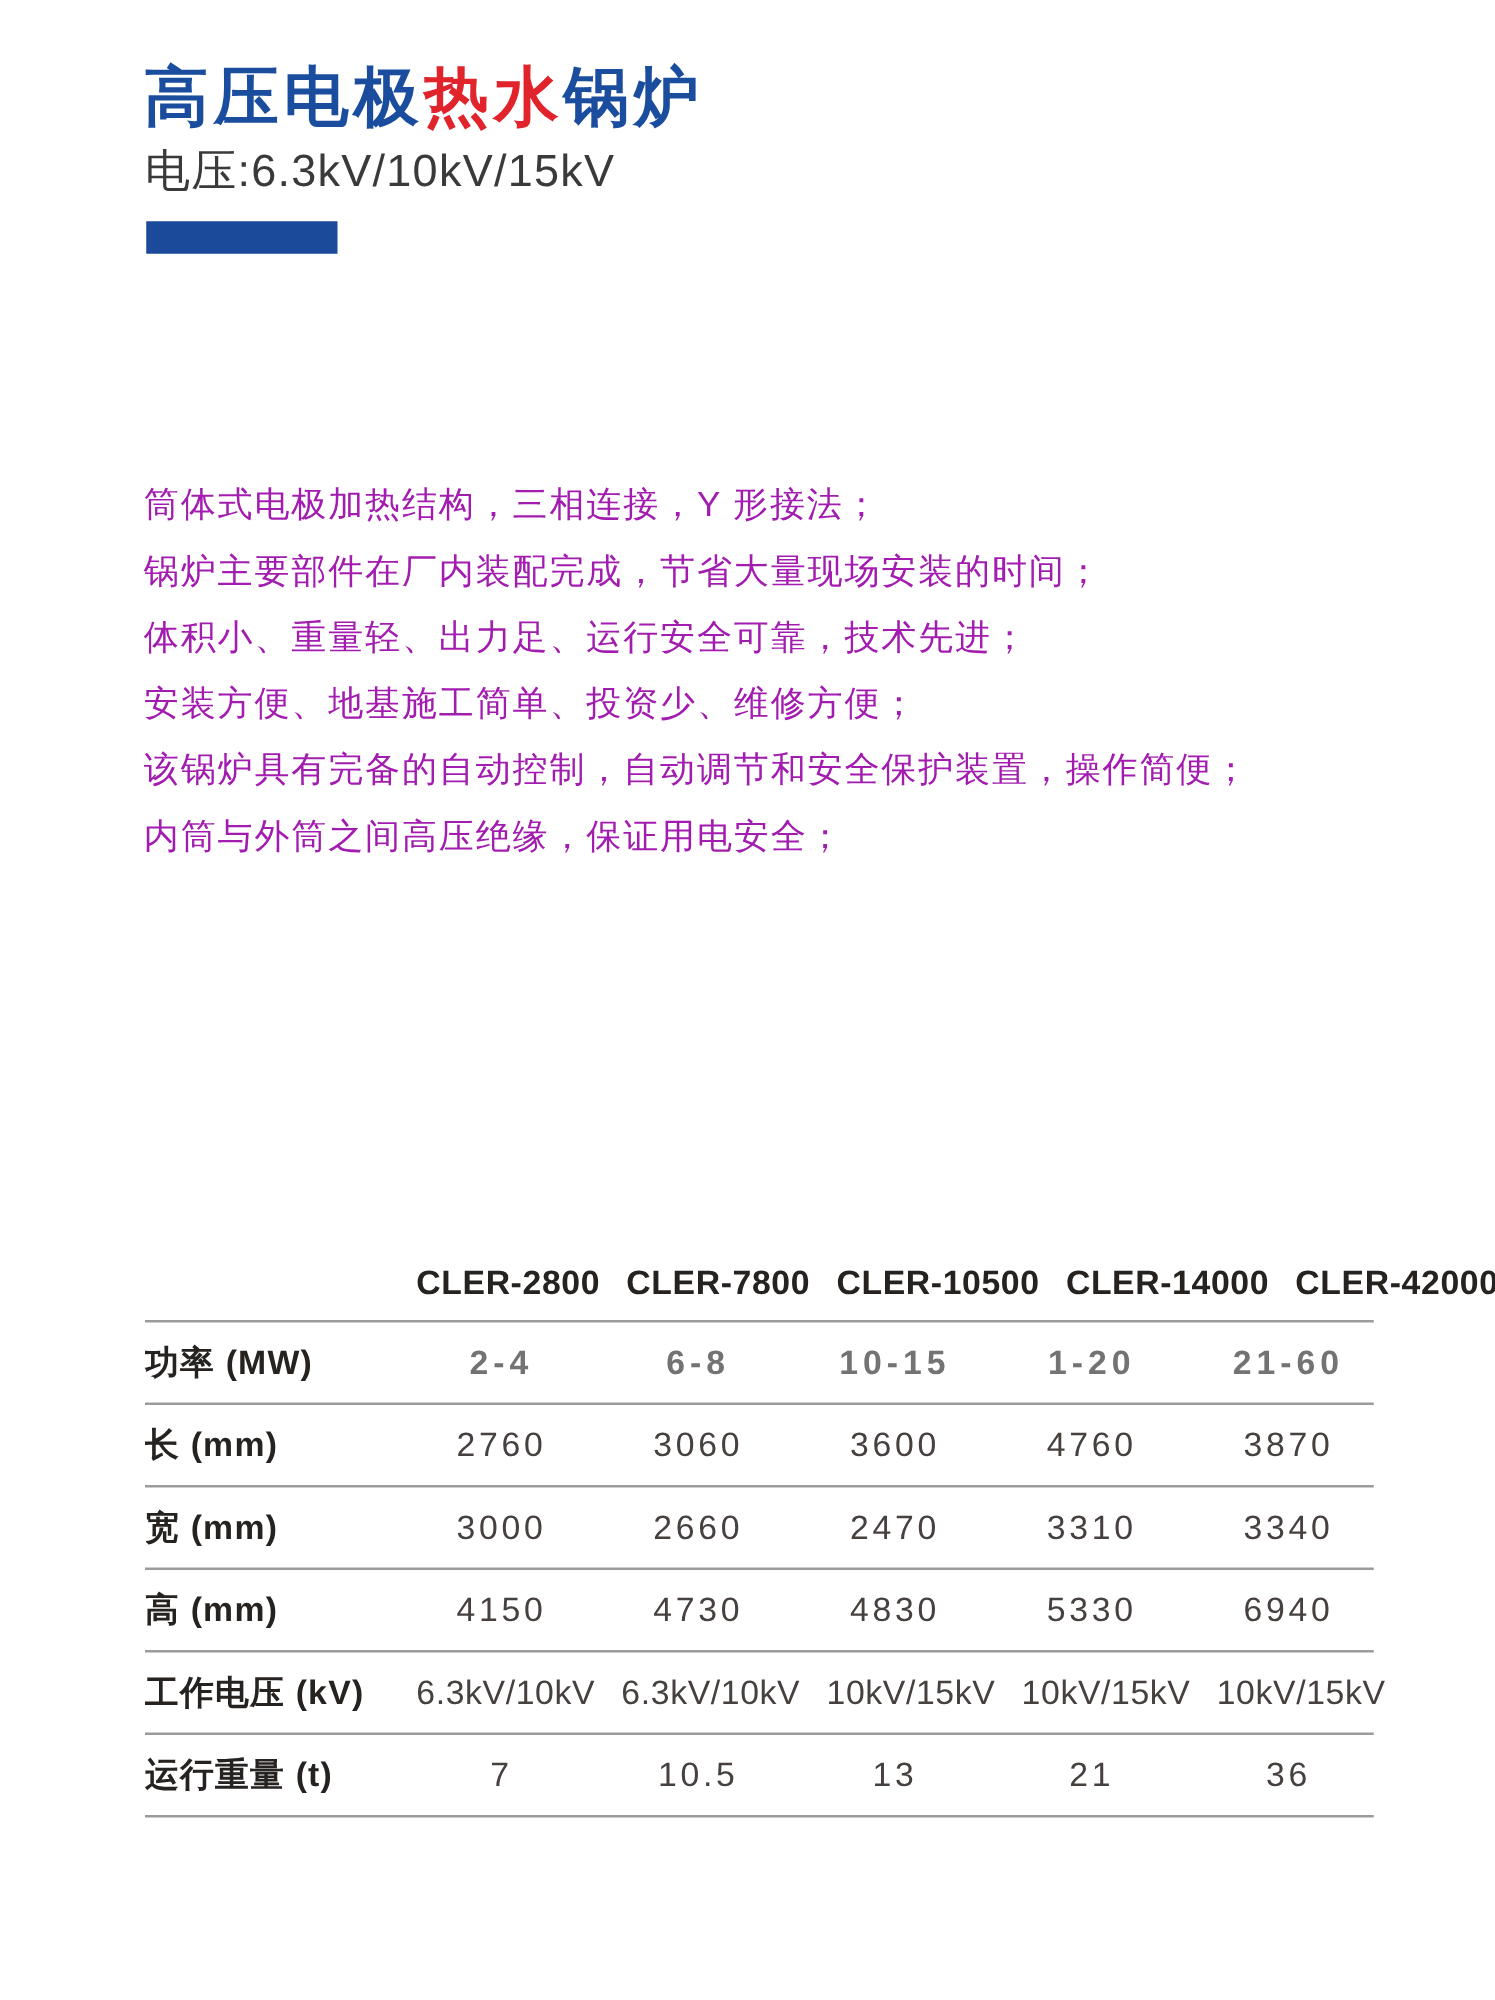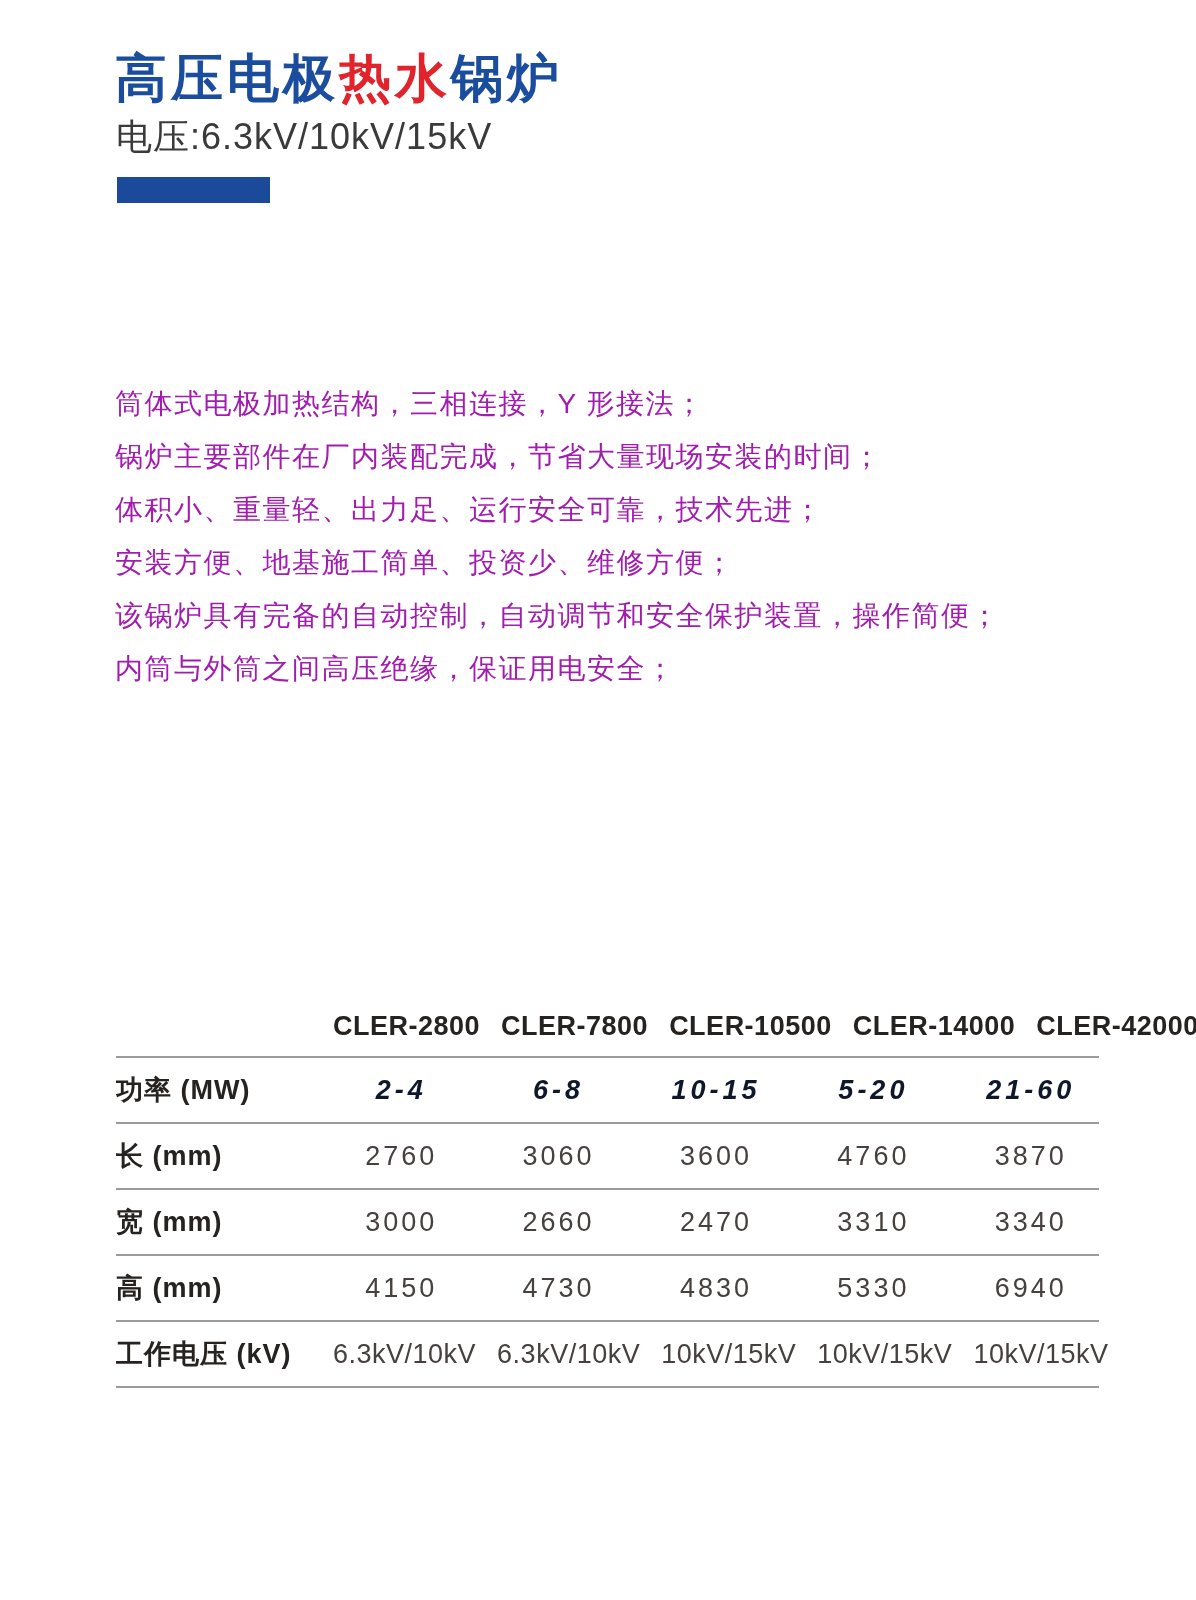--- a/index.html
+++ b/index.html
@@ -24,21 +24,21 @@
   
   .spec-table { position:absolute; left:104px; top:996px; width:983px; }
   .t-row { display:grid; grid-template-columns:196px repeat(5, 1fr); align-items:center;
            border-bottom:2px solid #9b9b9b; height:66px;gap:21px; }
   .t-row.t-head { height:62px; align-items:end; padding-bottom:14px; }
   .t-cell { text-align:center; white-space:nowrap; }
   .t-model { font-size:27px; font-weight:bold; color:#262220; letter-spacing:0.5px; }
   .t-label { text-align:left; font-size:27px; font-weight:bold; color:#262220; letter-spacing:1px; }
   .t-value { font-size:27px; color:#46403e; letter-spacing:3px; }
   .t-value.tight { letter-spacing:0.5px; }
-  .bold-row .t-value { font-weight:bold; color:#0f172a; letter-spacing:4px;font-style:italic; }
+  .bold-row .t-value { font-weight:bold; color:#737373; letter-spacing:4px; }
 </style>
 </head>
 <body>
 
 <div class="page">
   <h1 class="title"><span class="t-blue">高压电极</span><span class="t-red">热水</span><span class="t-blue">锅炉</span></h1>
   <div class="subtitle">电压:6.3kV/10kV/15kV</div>
   <div class="blue-bar"></div>
 
   <div class="features" id="features">
@@ -57,21 +57,21 @@
         <div class="t-cell t-model">CLER-7800</div>
         <div class="t-cell t-model">CLER-10500</div>
         <div class="t-cell t-model">CLER-14000</div>
         <div class="t-cell t-model">CLER-42000</div>
       </div>
       <div class="t-row bold-row">
         <div class="t-cell t-label">功率 (MW)</div>
         <div class="t-cell t-value">2-4</div>
         <div class="t-cell t-value">6-8</div>
         <div class="t-cell t-value">10-15</div>
-        <div class="t-cell t-value">5-20</div>
+        <div class="t-cell t-value">1-20</div>
         <div class="t-cell t-value">21-60</div>
       </div>
       <div class="t-row">
         <div class="t-cell t-label">长 (mm)</div>
         <div class="t-cell t-value">2760</div>
         <div class="t-cell t-value">3060</div>
         <div class="t-cell t-value">3600</div>
         <div class="t-cell t-value">4760</div>
         <div class="t-cell t-value">3870</div>
       </div>
@@ -92,14 +92,22 @@
         <div class="t-cell t-value">6940</div>
       </div>
       <div class="t-row">
         <div class="t-cell t-label">工作电压 (kV)</div>
         <div class="t-cell t-value tight">6.3kV/10kV</div>
         <div class="t-cell t-value tight">6.3kV/10kV</div>
         <div class="t-cell t-value tight">10kV/15kV</div>
         <div class="t-cell t-value tight">10kV/15kV</div>
         <div class="t-cell t-value tight">10kV/15kV</div>
       </div>
+      <div class="t-row">
+        <div class="t-cell t-label">运行重量 (t)</div>
+        <div class="t-cell t-value">7</div>
+        <div class="t-cell t-value">10.5</div>
+        <div class="t-cell t-value">13</div>
+        <div class="t-cell t-value">21</div>
+        <div class="t-cell t-value">36</div>
+      </div>
     </div>
 </div>
 
 </body></html>

